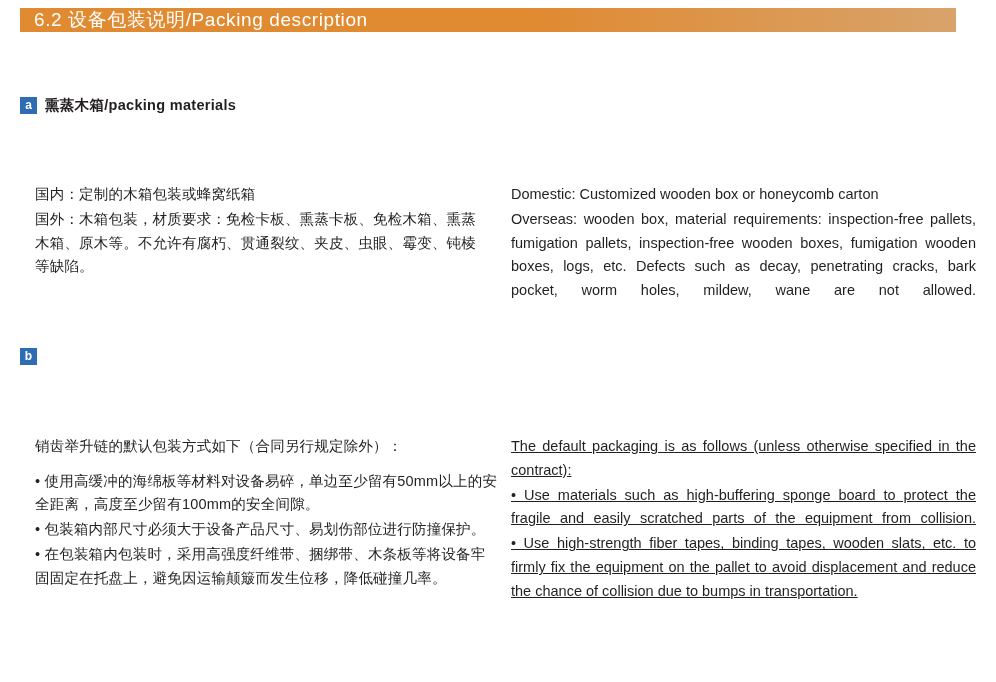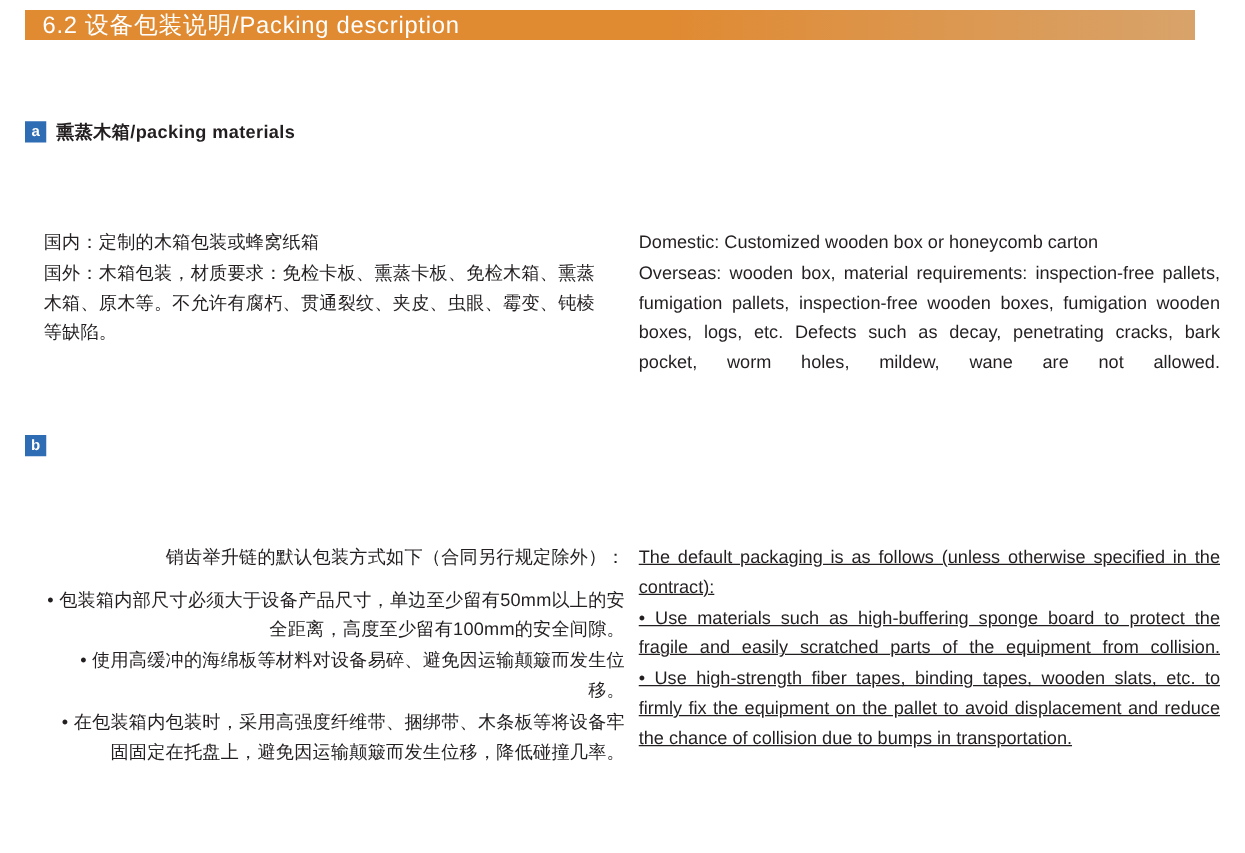--- a/index.html
+++ b/index.html
@@ -113,25 +113,25 @@
 
   <div class="col en" style="left:511px; top:143px; width:465px;">
     <p>Domestic: Customized wooden box or honeycomb carton</p>
     <p class="justify-line">Overseas: wooden box, material requirements: inspection-free pallets, fumigation pallets, inspection-free wooden boxes, fumigation wooden boxes, logs, etc. Defects such as decay, penetrating cracks, bark pocket, worm holes, mildew, wane are not allowed.</p>
   </div>
 
   <div class="section-head" style="left:20px; top:348px;">
     <div class="badge">b</div>
   </div>
 
-  <div class="col cn" style="left:35px; top:395px; width:465px;text-align:right;">
+  <div class="col cn" style="left:35px; top:395px; width:465px;">
     <p>销齿举升链的默认包装方式如下（合同另行规定除外）：</p>
     <div class="spacer-sm"></div>
-    <p class="bullet-cn">•  包装箱内部尺寸必须大于设备产品尺寸，单边至少留有50mm以上的安全距离，高度至少留有100mm的安全间隙。</p>
-    <p class="bullet-cn">•  使用高缓冲的海绵板等材料对设备易碎、避免因运输颠簸而发生位移。</p>
+    <p class="bullet-cn">•  使用高缓冲的海绵板等材料对设备易碎，单边至少留有50mm以上的安全距离，高度至少留有100mm的安全间隙。</p>
+    <p class="bullet-cn">•  包装箱内部尺寸必须大于设备产品尺寸、易划伤部位进行防撞保护。</p>
     <p class="bullet-cn">•   在包装箱内包装时，采用高强度纤维带、捆绑带、木条板等将设备牢固固定在托盘上，避免因运输颠簸而发生位移，降低碰撞几率。</p>
   </div>
 
   <div class="col en" style="left:511px; top:395px; width:465px;text-decoration:underline;">
     <p class="justify-line">The default packaging is as follows (unless otherwise specified in the contract):</p>
     <p class="justify-line">•   Use materials such as high-buffering sponge board to protect the fragile and easily scratched parts of the equipment from collision.</p>
     <p>•   Use high-strength fiber tapes, binding tapes, wooden slats, etc. to firmly fix the equipment on the pallet to avoid displacement and reduce the chance of collision due to bumps in transportation.</p>
   </div>
 
 </div>

